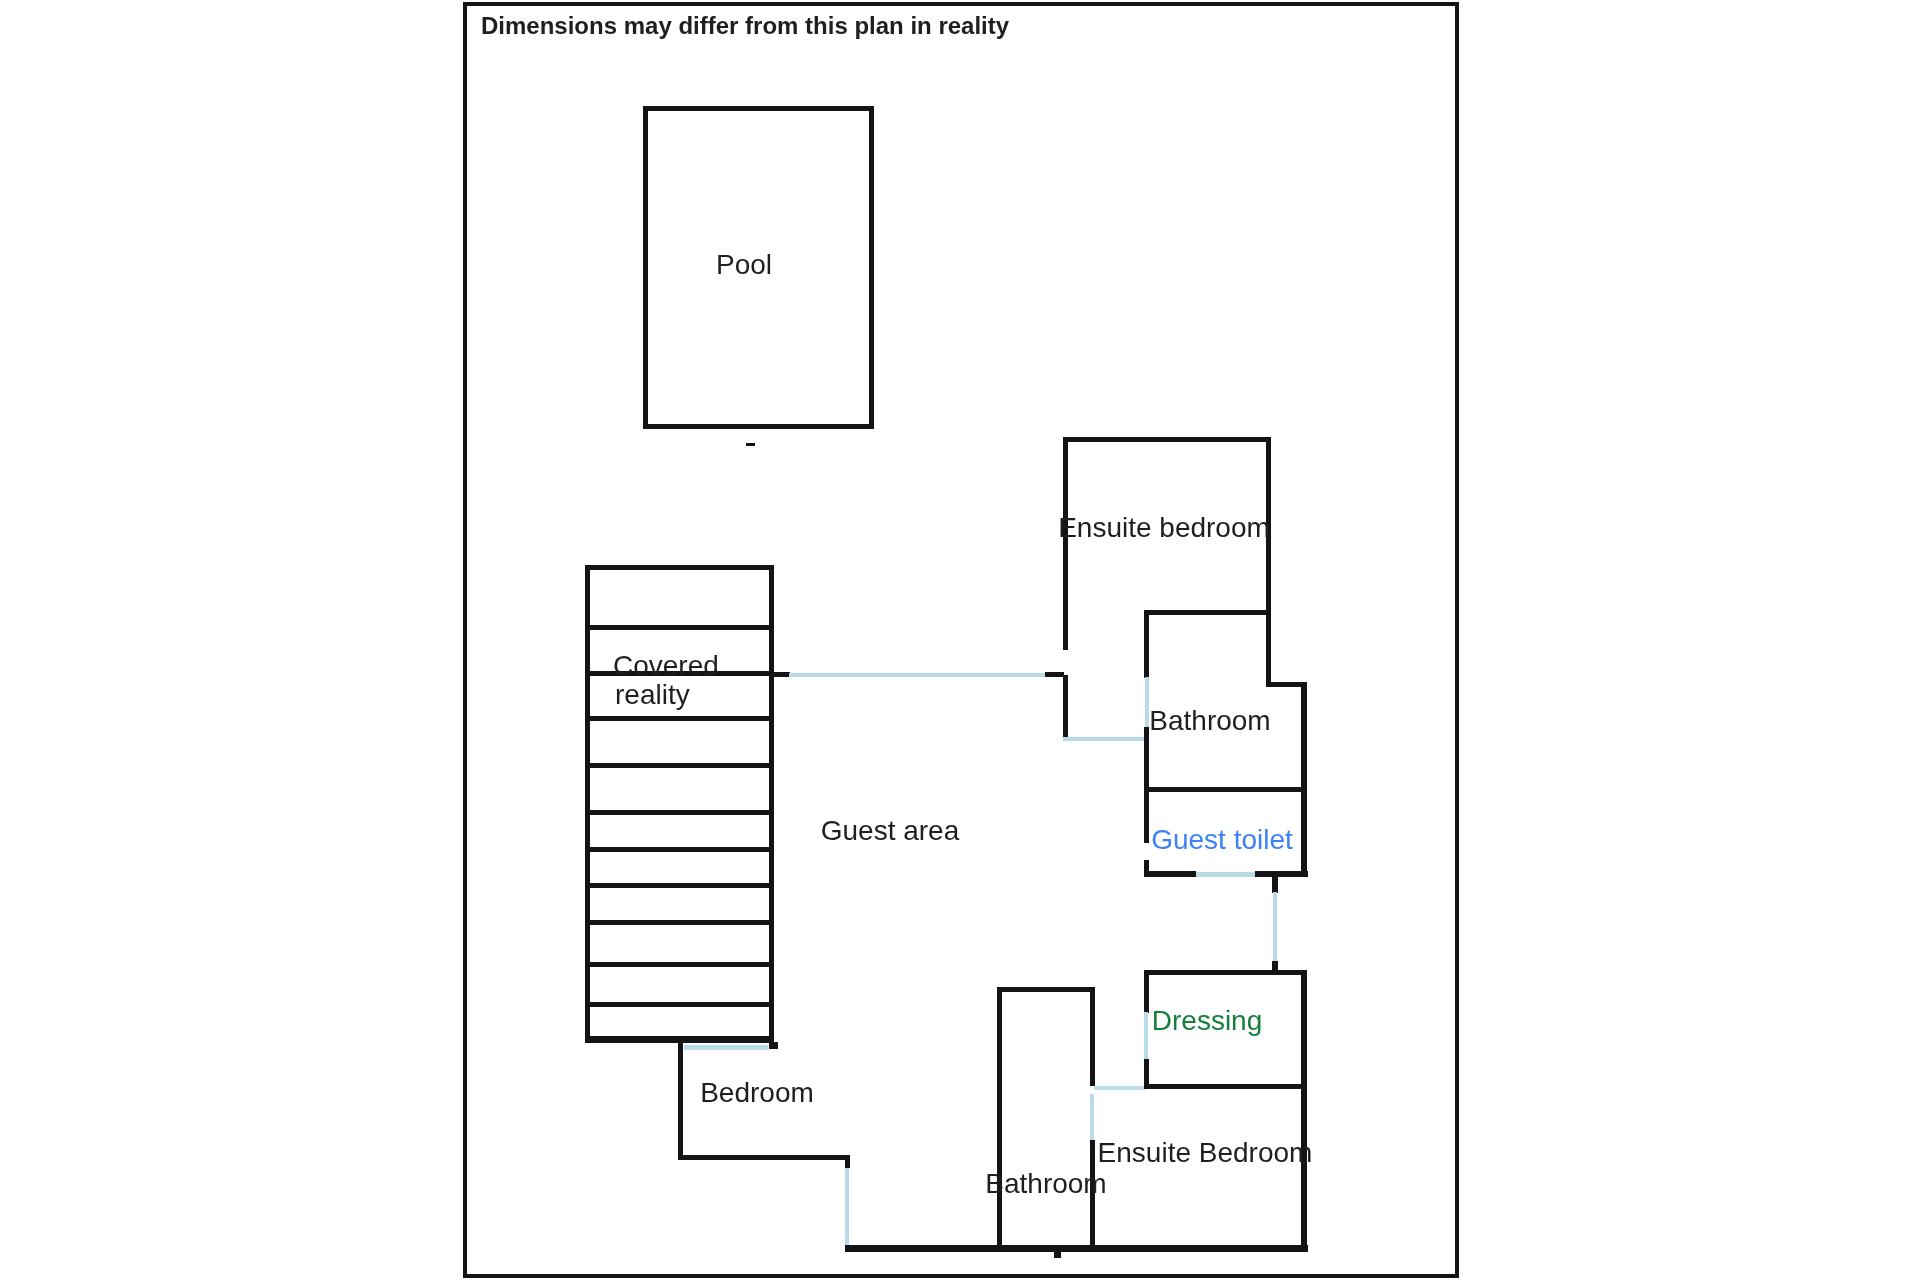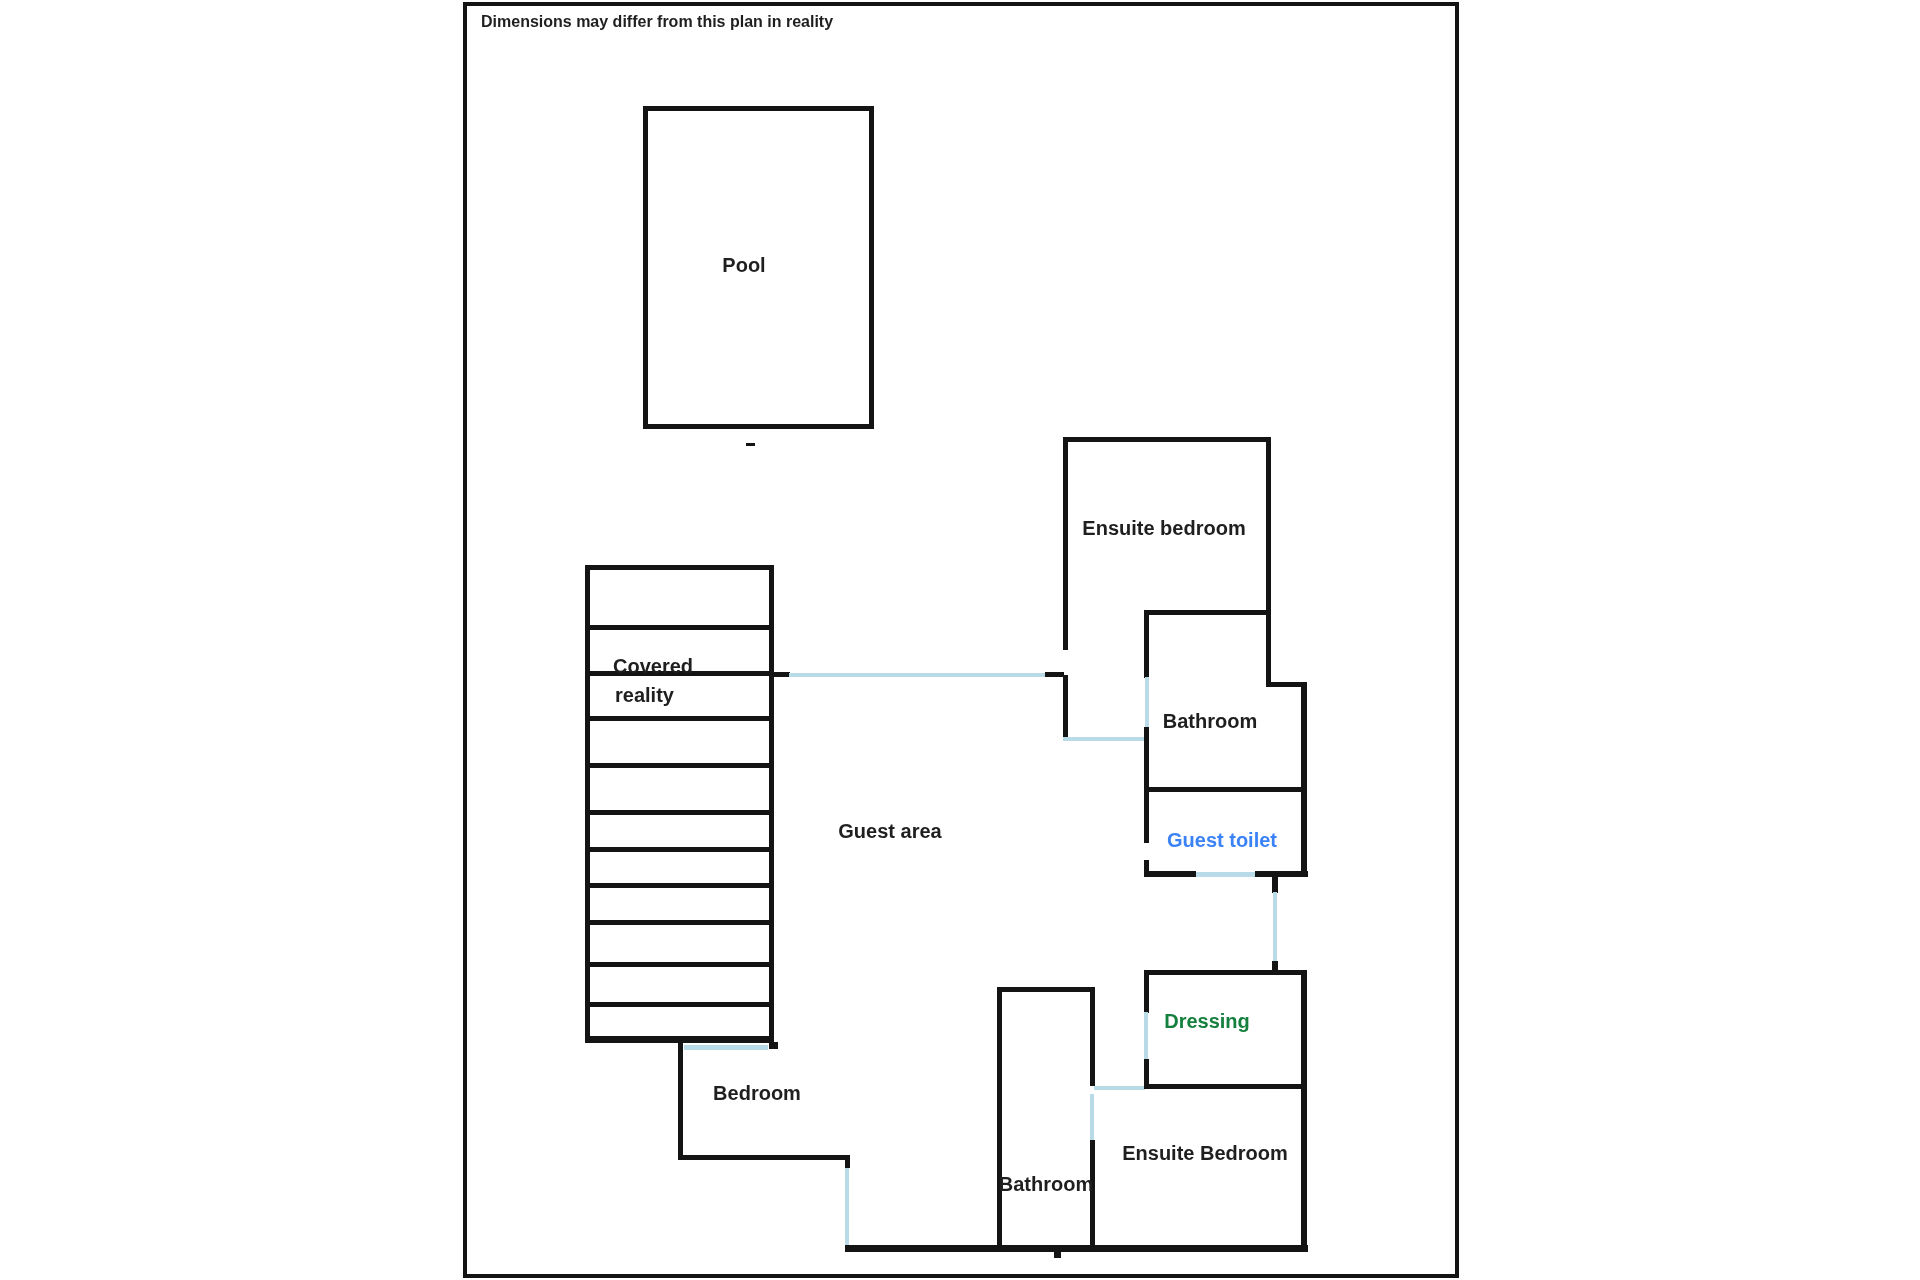--- a/index.html
+++ b/index.html
@@ -10,27 +10,27 @@
   #plan-border{
     position:absolute;left:463px;top:2px;width:996px;height:1276px;
     border:4px solid #141414;box-sizing:border-box;background:#ffffff;
   }
   #pool-rect{
     position:absolute;left:643px;top:106px;width:231px;height:323px;
     border:5px solid #141414;box-sizing:border-box;background:#ffffff;
   }
   .wall{position:absolute;}
   .room-label{
-    position:absolute;color:#1f1f1f;font-size:20px;font-weight:700;
+    position:absolute;color:#1f1f1f;font-size:28px;font-weight:400;
     white-space:nowrap;transform:translate(-50%,-50%);line-height:1;
   }
   .room-label.left-align{transform:translate(0,-50%);margin-top:8px;}
   #disclaimer{
     position:absolute;left:481px;top:14px;color:#1f1f1f;
-    font-size:16px;font-weight:600;white-space:nowrap;line-height:1;
+    font-size:24px;font-weight:600;white-space:nowrap;line-height:1;
   }
 </style>
 </head>
 <body>
 
 <div id="stage" style="background: rgb(255, 255, 255);">
 
   <div id="plan-border" style="border-color: rgb(20, 20, 20);"></div>
 
   <div id="disclaimer" style="color: rgb(31, 31, 31);">Dimensions may differ from this plan in reality</div>

